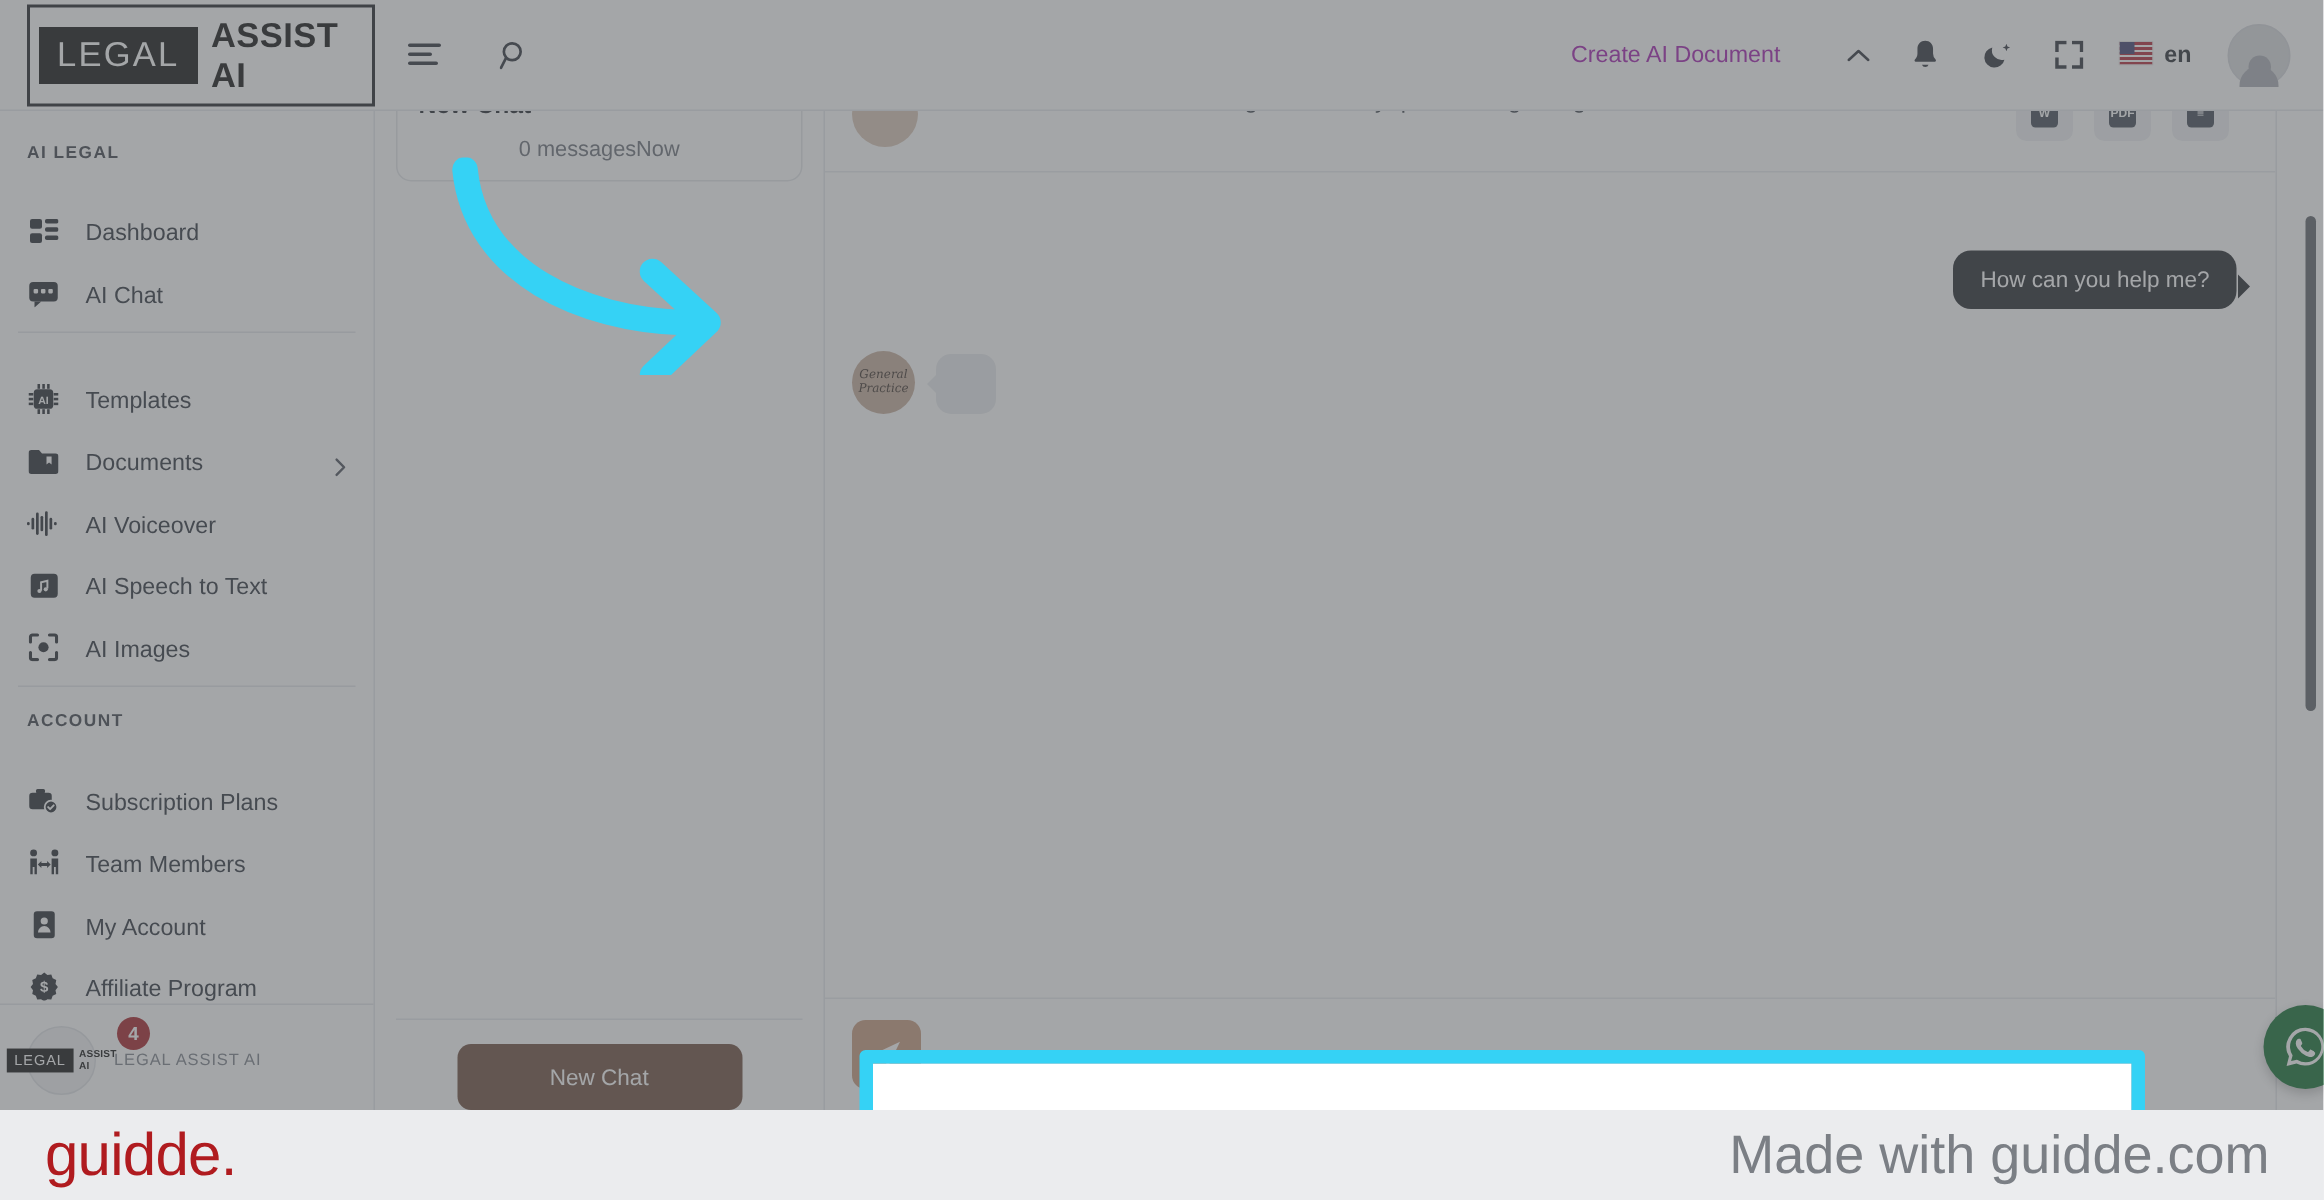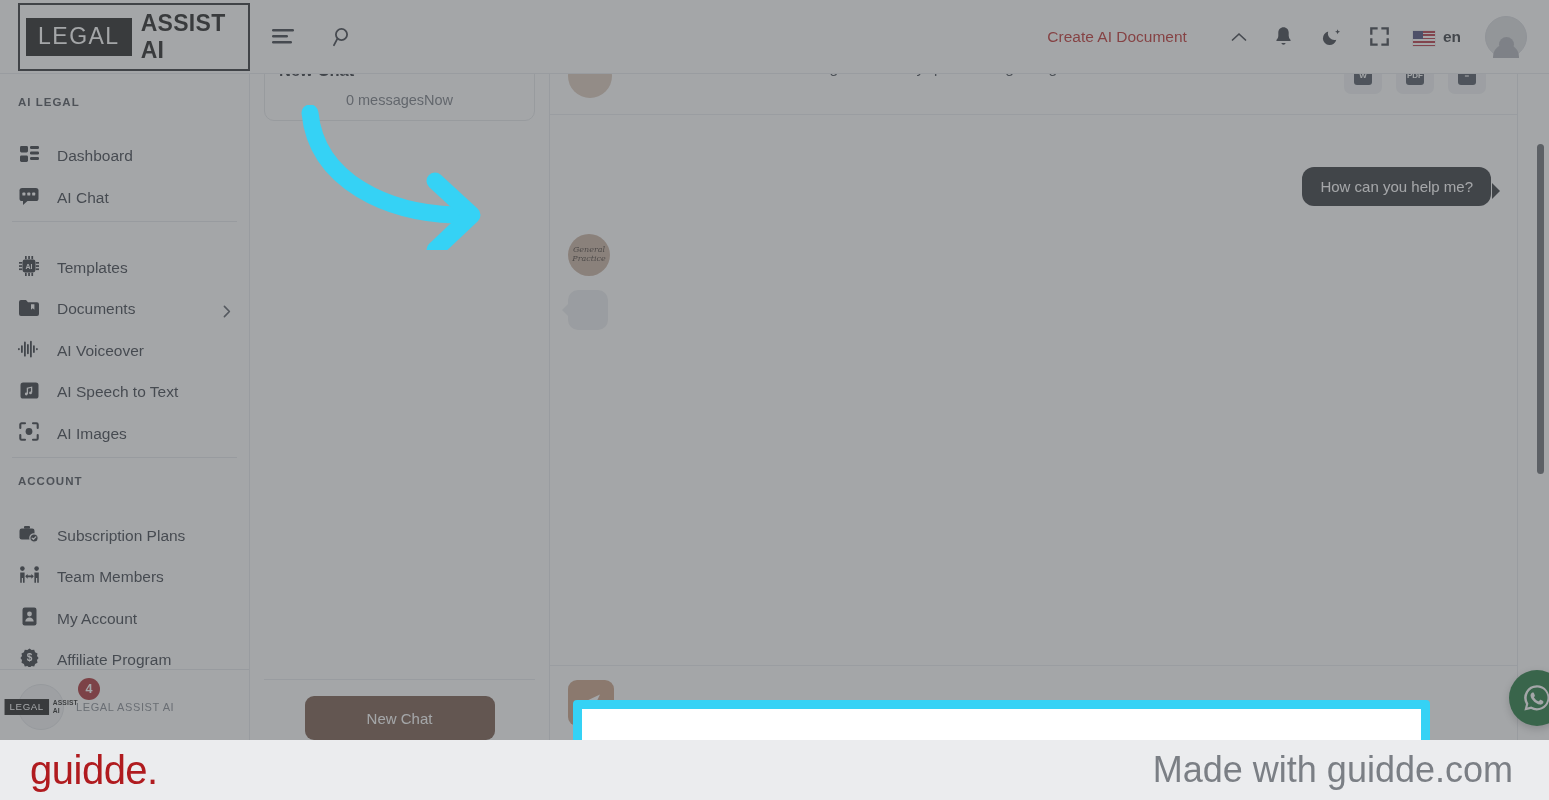--- a/index.html
+++ b/index.html
@@ -65,31 +65,31 @@
   .icon-btn {
     width: 30px; height: 30px;
     display: flex; align-items: center; justify-content: center;
     color: #2b2f38; cursor: pointer;
   }
   .topbar-spacer { flex: 1 1 auto; }
   .topbar-right {
     display: flex; align-items: center; gap: 0;
   }
   .create-doc {
-    color: #b91c1c; font-size: 15.5px; cursor: pointer;
+    color: #a21caf; font-size: 15.5px; cursor: pointer;
     padding: 6px 4px; white-space: nowrap;
   }
   .chev-up {
     margin-left: 40px; margin-right: 22px;
     color: #2b2f38; cursor: pointer;
     display: flex; align-items: center;
   }
   .topbar-right .icon-btn { margin-right: 18px; }
   .lang {
-    display: flex; align-items: flex-end; gap: 8px;
+    display: flex; align-items: flex-start; gap: 8px;
     margin-right: 24px; cursor: pointer;
   }
   .flag {
     width: 22px; height: 15px; position: relative; overflow: hidden;
     background: #ffffff; display: block;
     box-shadow: 0 0 0 .5px rgba(0,0,0,.12);
   }
   .flag .stripes {
     position: absolute; inset: 0;
     background: repeating-linear-gradient(to bottom,
@@ -267,21 +267,21 @@
     padding: 11px 18px; border-radius: 12px;
     font-size: 15px; position: relative;
     max-width: 520px;
   }
   .bubble-user::after {
     content: ""; position: absolute; right: -9px; top: 16px;
     border: 8px solid transparent; border-left-color: #1f2228;
     border-right: 0;
   }
   .msg-row-left {
-    display: flex; align-items: flex-start; gap: 14px; margin-top: 28px; flex-direction: column;
+    display: flex; align-items: flex-end; gap: 14px; margin-top: 28px;
   }
   .bot-av {
     width: 42px; height: 42px; border-radius: 50%;
     background: #c5ab99; flex: 0 0 42px;
     display: flex; align-items: center; justify-content: center;
     font-family: "DejaVu Serif", serif;
     font-size: 8px; font-style: italic; color: #3a2f28;
     overflow: hidden; text-align: center; line-height: 1.1;
   }
   .bubble-loading {

